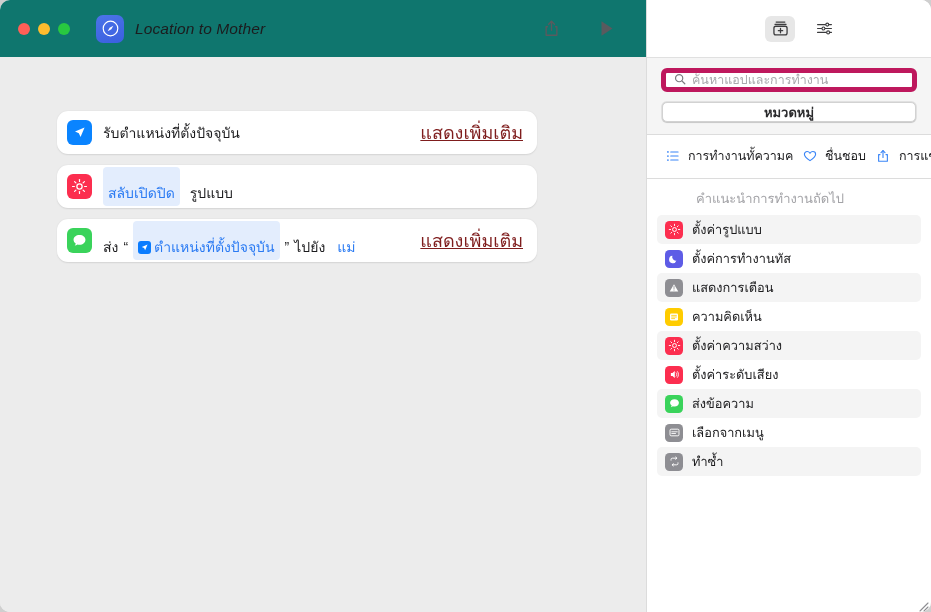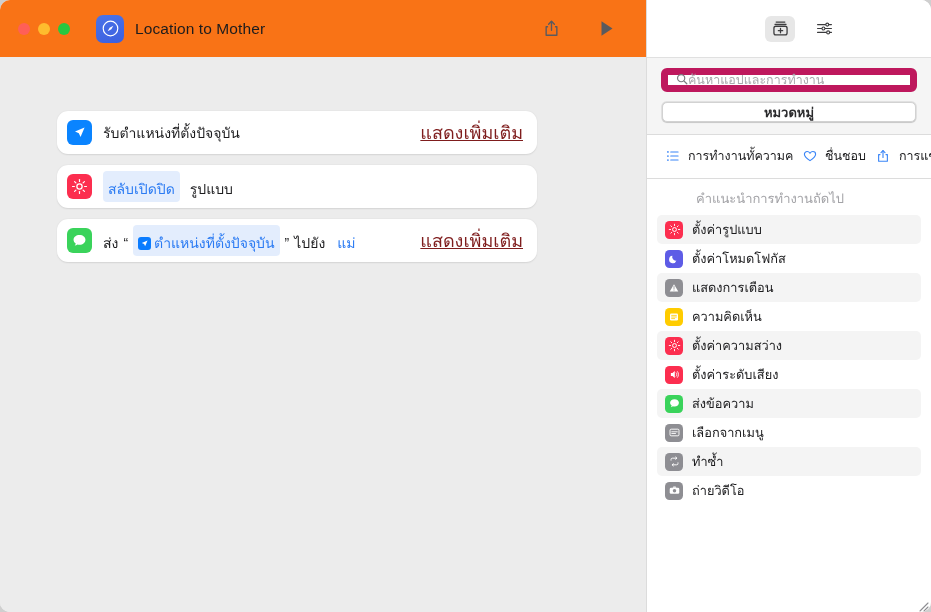--- a/index.html
+++ b/index.html
@@ -20,24 +20,25 @@
 
   
   #left {
     width: 646px; height: 612px;
     background: #ececec;
     display: flex; flex-direction: column;
     position: relative;
   }
   #titlebar {
     height: 57px; min-height: 57px;
-    background: #f97316;
+    background: #0f766e;
     display: flex; align-items: center;
     padding: 0 16px 0 18px;
     position: relative;
+    font-style: italic;
   }
   .traffic { display: flex; gap: 8px; align-items: center; }
   .tl { width: 12px; height: 12px; border-radius: 50%; display:block; }
   .tl.red { background: #ff5f57; }
   .tl.yellow { background: #febc2e; }
   .tl.green { background: #28c840; }
 
   #app-icon {
     width: 28px; height: 28px; border-radius: 7px;
     margin-left: 26px;
@@ -90,21 +91,21 @@
   }
   .act-text {
     font-size: 14px; color: #1c1c1e;
     white-space: nowrap;
     display: flex; align-items: baseline; gap: 0px;
   }
   .token {
     color: #2b7bf3;
     background: #e3edfd;
     border-radius: 4px;
-    padding: 7px 5px 2px 5px;
+    padding: 15px 5px 2px 5px;
     font-size: 14px;
     display: inline-flex; align-items: center; gap: 3px;
   }
   .token.plain { background: transparent; padding: 1px 2px; }
   .token-chip {
     width: 13px; height: 13px; border-radius: 3px;
     background: #0a7cff;
     display: inline-flex; align-items:center; justify-content:center;
     flex-shrink: 0;
   }
@@ -140,24 +141,25 @@
 
   #search-area {
     background: #f5f5f5;
     border-top: 1px solid #e0e0e0;
     border-bottom: 1px solid #dcdcdc;
     padding: 10px 14px 11px 14px;
   }
   #searchbox {
     height: 24px;
     background: #ffffff;
-    border: 7px solid #be185d;
+    border: 5px solid #be185d;
     border-radius: 6px;
     display: flex; align-items: center;
     padding: 0 8px;
+    gap: 6px;
   }
   #search-input-text {
     font-size: 12.5px; color: #a9a9ad;
     white-space: nowrap; overflow: hidden;
   }
   #segmented {
     margin-top: 9px;
     height: 22px;
     background: #e4e4e4;
     border-radius: 6px;
@@ -441,21 +443,21 @@
         </span>
         <span class="s-lb">ตั้งค่ารูปแบบ</span>
       </div>
 
       <div class="sugg">
         <span class="s-ic" style="background:#5e5ce6;">
           <svg width="12" height="12" viewBox="0 0 18 18">
             <path d="M12.6 11.4 A5.4 5.4 0 0 1 6.6 4.2 A5.6 5.6 0 1 0 12.6 11.4 Z" fill="#ffffff"></path>
           </svg>
         </span>
-        <span class="s-lb">ตั้งค่าโหมดโฟกัส</span>
+        <span class="s-lb">ตั้งค่การทำงานทัส</span>
       </div>
 
       <div class="sugg alt">
         <span class="s-ic" style="background:#8e8e93;">
           <svg width="12" height="12" viewBox="0 0 18 18">
             <path d="M9 3.2 L15.4 14.4 L2.6 14.4 Z" fill="#ffffff"></path>
             <path d="M9 6.6 L9 10.2" stroke="#8e8e93" stroke-width="1.2" stroke-linecap="round"></path>
             <circle cx="9" cy="12.1" r=".8" fill="#8e8e93"></circle>
           </svg>
         </span>
@@ -531,30 +533,20 @@
           <svg width="13" height="13" viewBox="0 0 18 18">
             <path d="M4.2 7.2 L4.2 6.2 A1.8 1.8 0 0 1 6 4.4 L12 4.4" fill="none" stroke="#ffffff" stroke-width="1.3" stroke-linecap="round"></path>
             <path d="M10.6 2.9 L12.4 4.4 L10.6 5.9" fill="none" stroke="#ffffff" stroke-width="1.3" stroke-linecap="round" stroke-linejoin="round"></path>
             <path d="M13.8 10.8 L13.8 11.8 A1.8 1.8 0 0 1 12 13.6 L6 13.6" fill="none" stroke="#ffffff" stroke-width="1.3" stroke-linecap="round"></path>
             <path d="M7.4 12.1 L5.6 13.6 L7.4 15.1" fill="none" stroke="#ffffff" stroke-width="1.3" stroke-linecap="round" stroke-linejoin="round"></path>
           </svg>
         </span>
         <span class="s-lb">ทำซ้ำ</span>
       </div>
 
-      <div class="sugg">
-        <span class="s-ic" style="background:#8e8e93;">
-          <svg width="13" height="13" viewBox="0 0 18 18">
-            <rect x="2.4" y="5.2" width="13.2" height="8.2" rx="1.8" fill="#ffffff"></rect>
-            <path d="M6.4 5.2 L7.4 3.6 L10.6 3.6 L11.6 5.2 Z" fill="#ffffff"></path>
-            <circle cx="9" cy="9.3" r="2.4" fill="#8e8e93"></circle>
-          </svg>
-        </span>
-        <span class="s-lb">ถ่ายวิดีโอ</span>
-      </div>
 
     </div>
 
     <div class="resize-grip">
       <svg width="12" height="12" viewBox="0 0 12 12">
         <path d="M11 3 L3 11 M11 7 L7 11" stroke="#8e8e93" stroke-width="1.1" stroke-linecap="round"></path>
       </svg>
     </div>
 
   </div>

